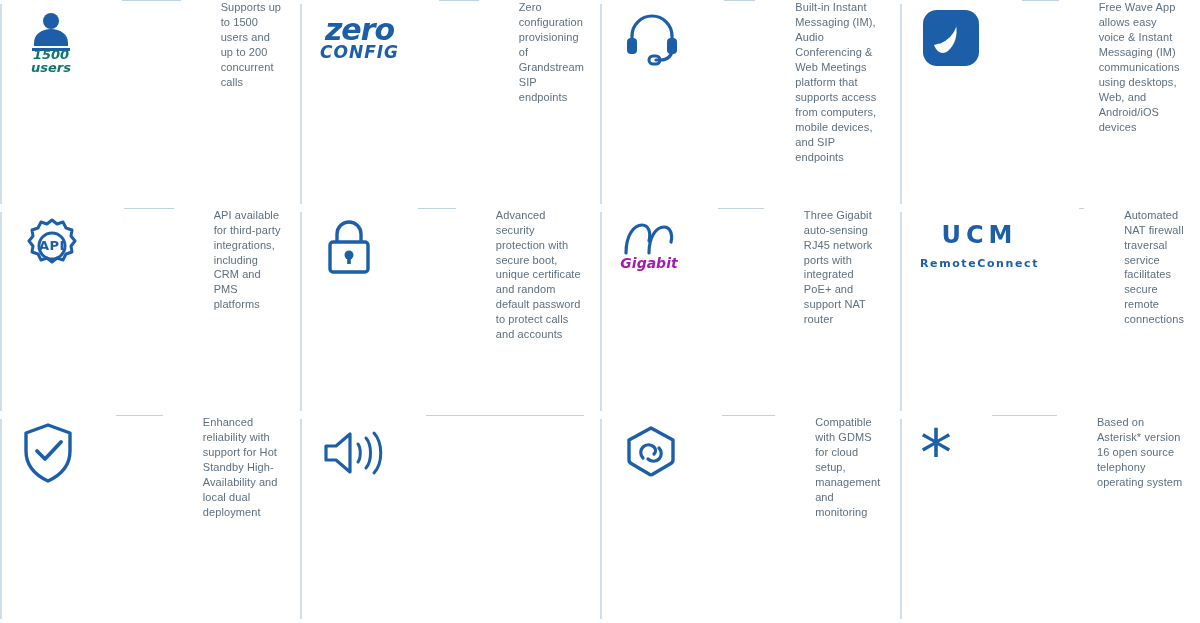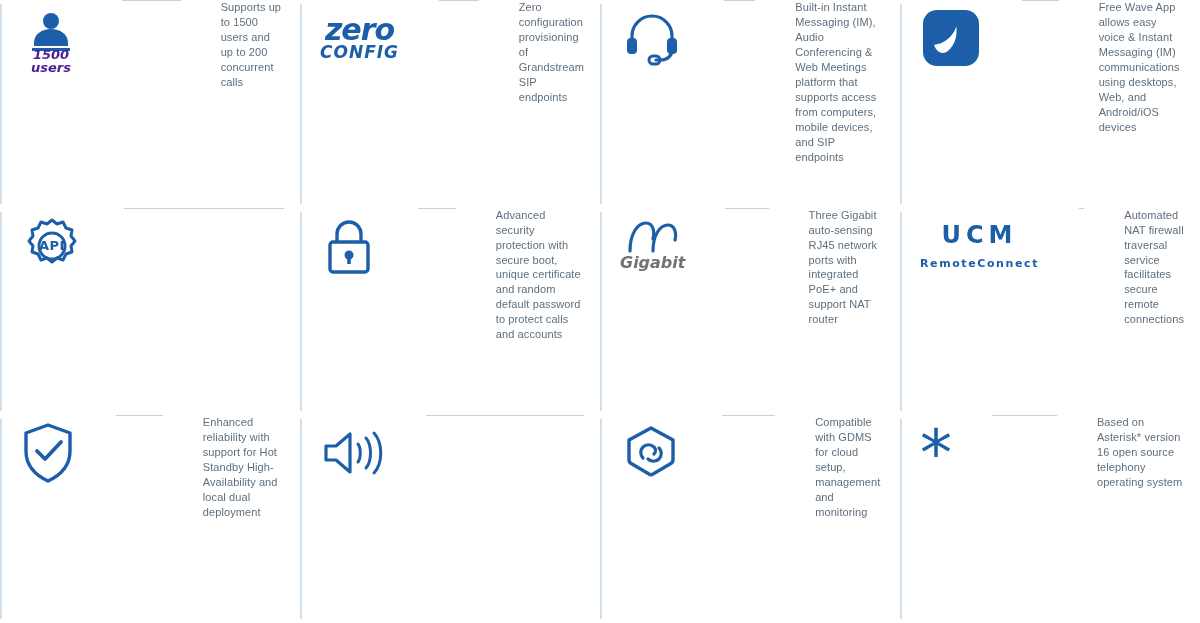--- a/index.html
+++ b/index.html
@@ -78,32 +78,32 @@
     color: #1c5fa8;
     font-family: "DejaVu Sans", sans-serif;
   }
   .ucm-big { font-size: 24px; letter-spacing: 5px; font-weight: bold; }
   .ucm-small { font-size: 11px; letter-spacing: 1.6px; font-weight: bold; margin-top: 8px; }
 
   .gigabit-label {
     font-family: "DejaVu Sans", sans-serif;
     font-style: italic;
     font-weight: bold;
-    font-size: 16px;
-    color: #737373;
+    font-size: 14px;
+    color: #a21caf;
     text-align: right;
     margin-top: -2px;
   }
   .users-label {
     position: absolute;
     font-family: "DejaVu Sans", sans-serif;
     font-weight: bold;
     font-style: italic;
     font-size: 13px;
-    color: #4c1d95;
+    color: #0f766e;
     line-height: 1.0;
     text-align: center;
     left: 50%;
     transform: translateX(-50%);
     bottom: 2px;
     white-space: nowrap;
   }
   .icon-stack { position: relative; width: 100%; height: 100%; display:flex; align-items:center; justify-content:center;}
   .asterisk {
     font-size: 64px;
@@ -175,20 +175,21 @@
     <div class="icon-area">
       <div class="icon-stack">
         <svg width="64" height="64" viewBox="0 0 64 64" aria-hidden="true">
           <path d="M32 6l5 4 6-2 3 6 6 2-1 6 4 5-4 5 1 6-6 2-3 6-6-2-5 4-5-4-6 2-3-6-6-2 1-6-4-5 4-5-1-6 6-2 3-6 6 2z" stroke="#1c5fa8" stroke-width="3" fill="none" stroke-linejoin="round"></path>
           <circle cx="32" cy="32" r="13" stroke="#1c5fa8" stroke-width="3" fill="none"></circle>
         </svg>
         <span style="position:absolute;font-family:'DejaVu Sans',sans-serif;font-weight:bold;font-size:13px;color:#1c5fa8;letter-spacing:0.5px;">API</span>
       </div>
     </div>
     <div class="divider"></div>
+    <div class="desc">API available for third-party integrations, including CRM and PMS platforms</div>
   </div>
 
   <div class="cell">
     <div class="icon-area">
       <svg width="58" height="64" viewBox="0 0 58 64" aria-hidden="true">
         <path d="M17 28V20a12 12 0 0 1 24 0v8" stroke="#1c5fa8" stroke-width="3.4" fill="none"></path>
         <rect x="10" y="28" width="38" height="30" rx="3" stroke="#1c5fa8" stroke-width="3.4" fill="none"></rect>
         <circle cx="29" cy="41" r="4.5" class="brand"></circle>
         <rect x="27.2" y="42" width="3.6" height="8" class="brand"></rect>
       </svg>

